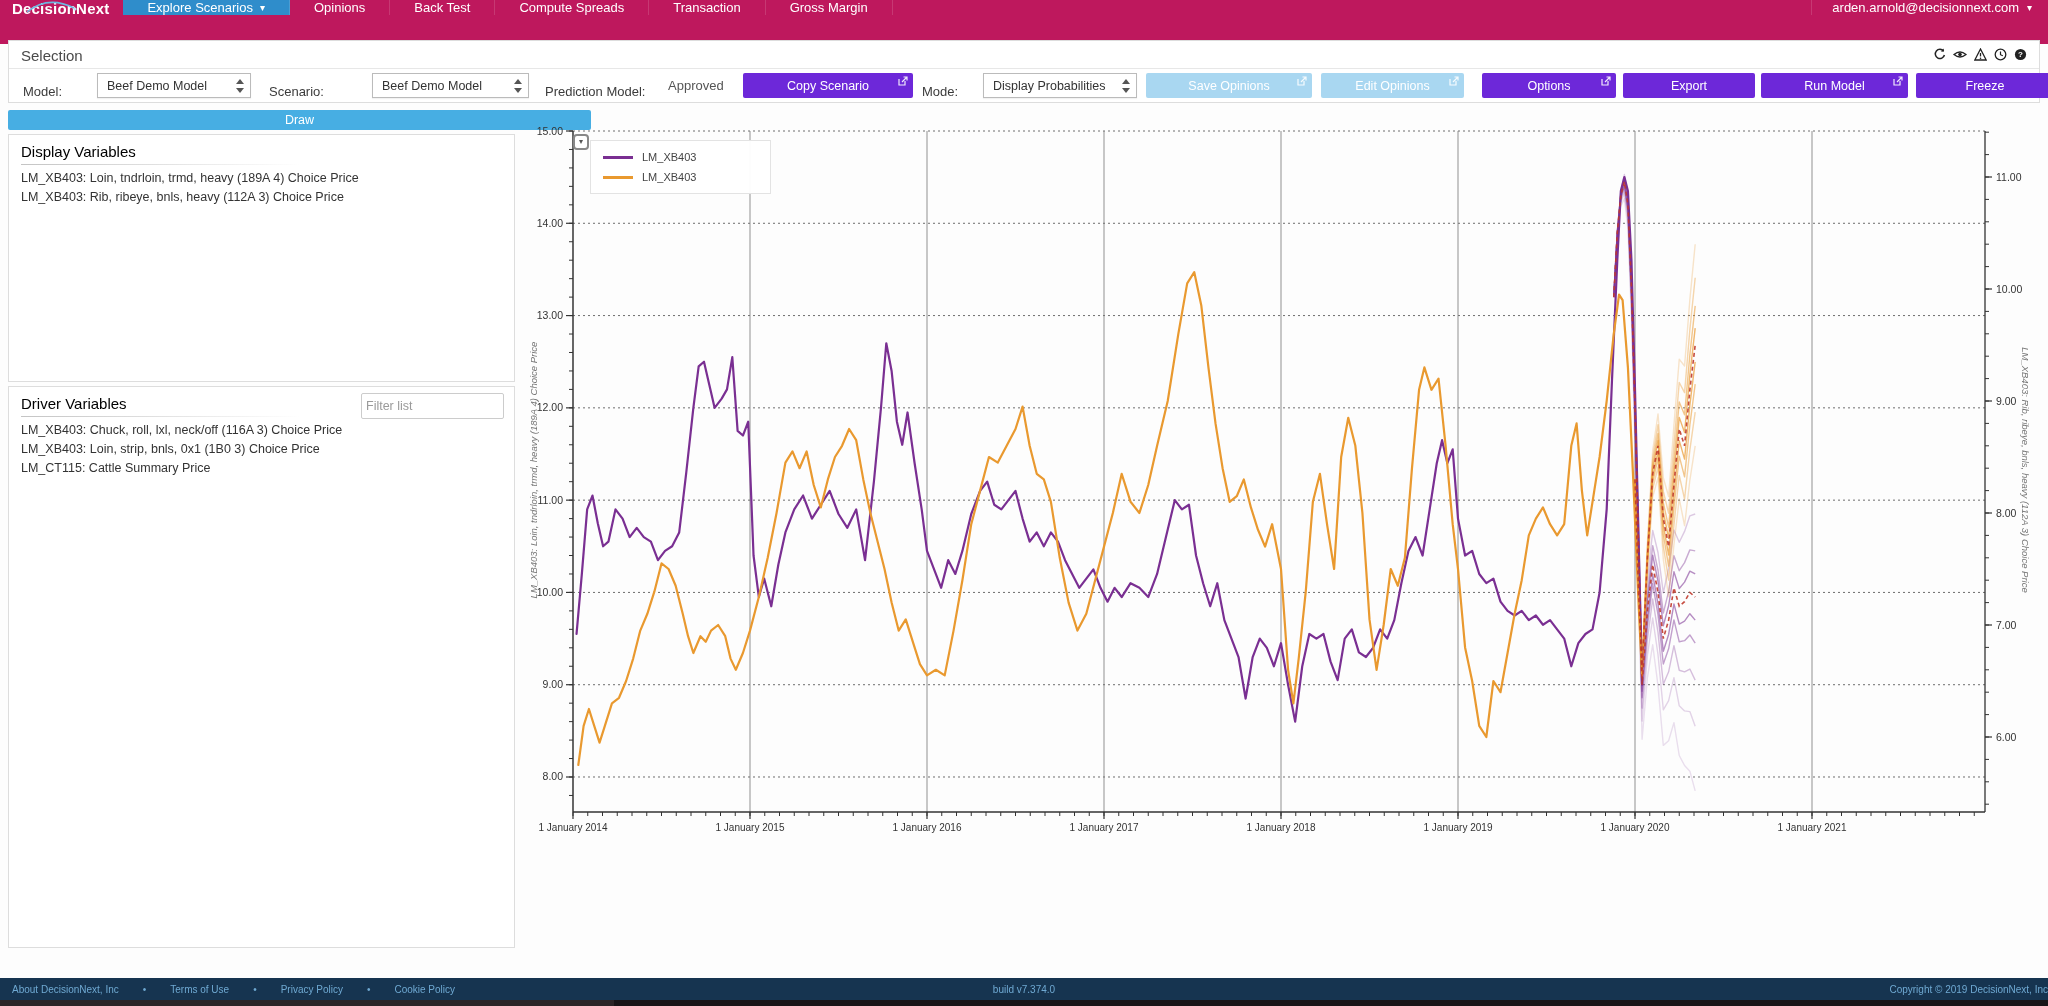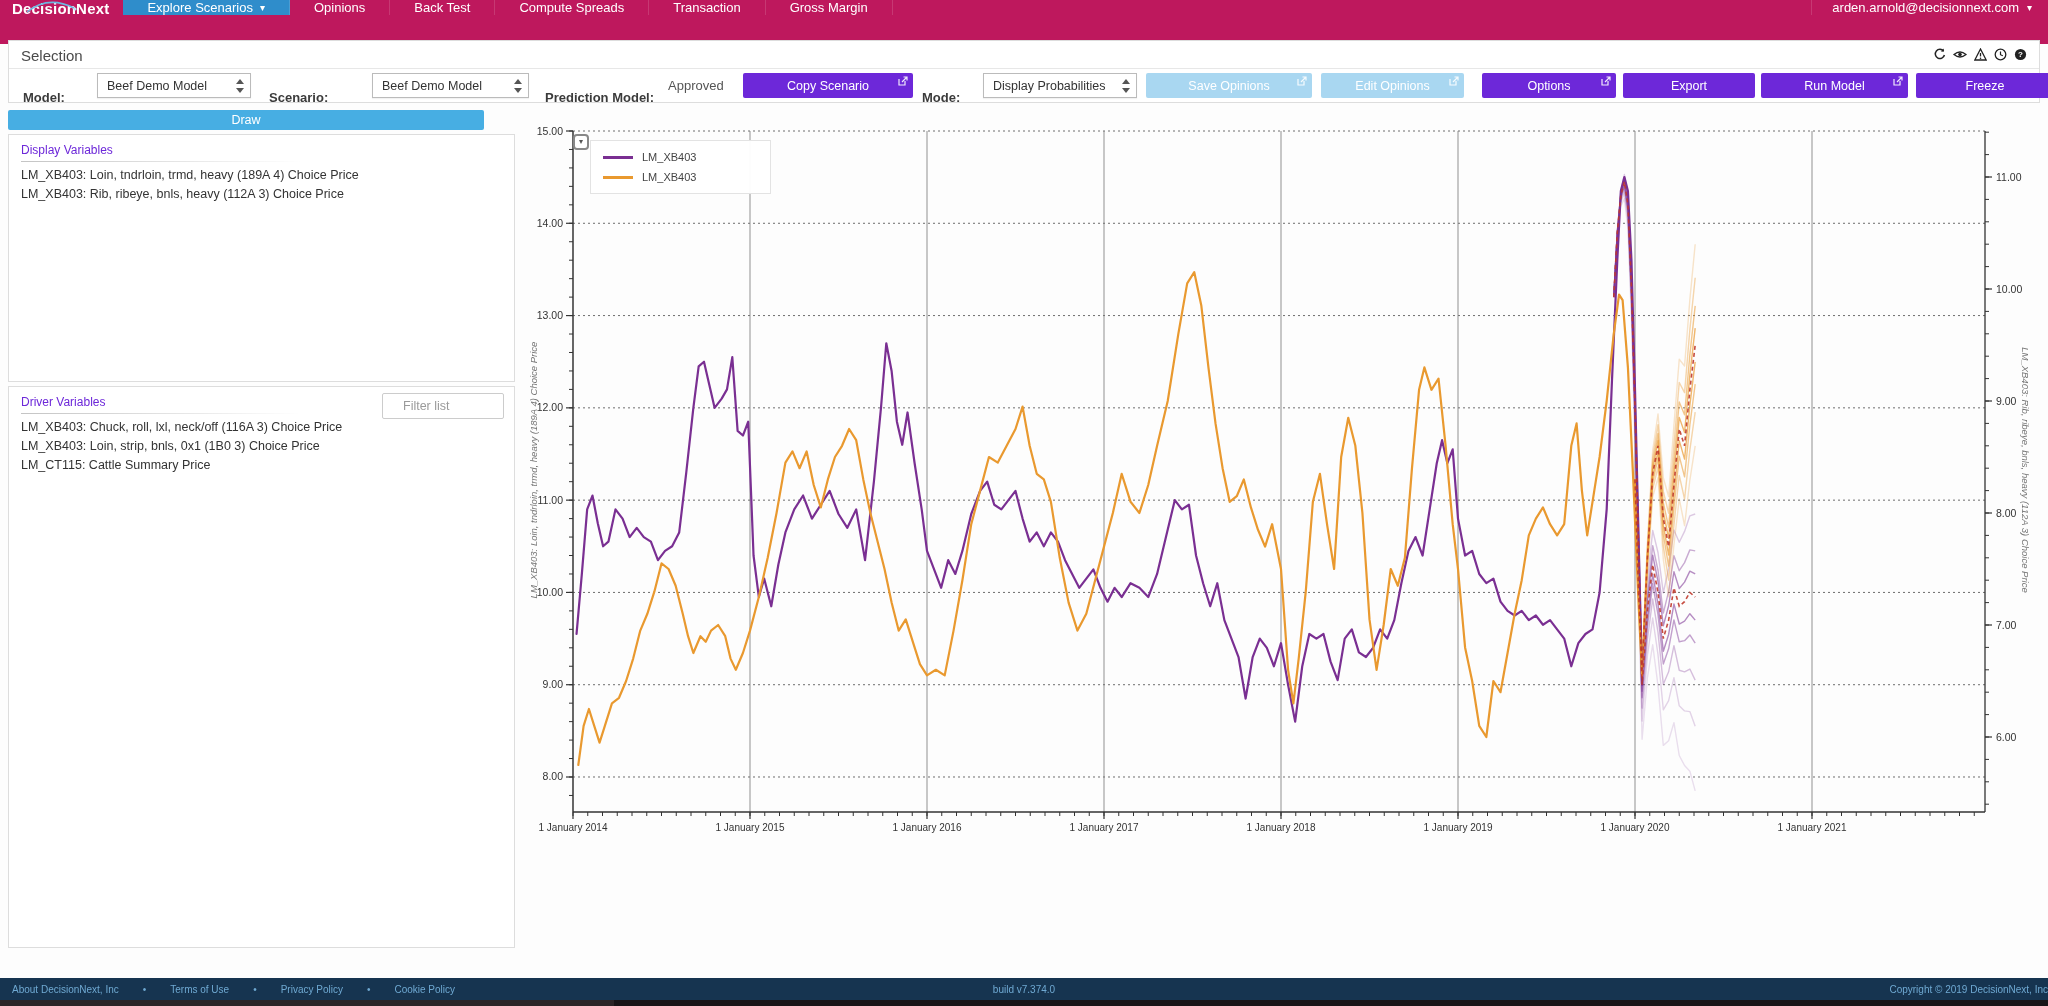--- a/index.html
+++ b/index.html
@@ -22,47 +22,47 @@
   #nav-user .caret { margin-left:8px; font-size:10px; }
 
   
   #selection-panel { position:absolute; left:8px; top:40px; width:2032px; height:63px;
     background:#fff; border:1px solid #ddd; }
   #selection-header { position:relative; height:28px; border-bottom:1px solid #e7e7e7; }
   #selection-title { position:absolute; left:12px; top:6px; font-size:15px; color:#4a4a4a; }
   #panel-icons { position:absolute; right:12px; top:7px; display:flex; gap:7px; }
   #panel-icons svg { display:block; cursor:pointer; }
   #selection-controls { position:relative; height:33px; font-size:13px; color:#3b3b3b; }
-  .ctl-label { position:absolute; top:21px; font-weight:bold; }
+  .ctl-label { position:absolute; top:15px; font-weight:normal; }
   .select { position:absolute; top:4px; height:25px; background:#fff; border:1px solid #bbb;
     border-radius:0; font-size:12.5px; color:#333; display:flex; align-items:center;
     padding:0 24px 0 9px; cursor:pointer; box-shadow:0 1px 1px rgba(0,0,0,.05); }
   .stepper { position:absolute; right:6px; top:5px; width:9px; height:14px; }
   .stepper:before, .stepper:after { content:""; position:absolute; left:1px; border-left:4px solid transparent;
     border-right:4px solid transparent; }
   .stepper:before { top:0; border-bottom:5px solid #555; }
   .stepper:after  { bottom:0; border-top:5px solid #555; }
   .static-value { position:absolute; top:9px; color:#555; }
   .btn { position:absolute; top:4px; height:25px; background:#6d28d9; color:#fff; border:none;
     border-radius:2px; font-size:12.5px; font-family:"Liberation Sans",sans-serif; cursor:pointer; }
   .btn.disabled { background:#a9d7f1; cursor:default; }
   .btn .ext { position:absolute; right:5px; top:3px; opacity:.9; }
 
   
-  #draw-button { position:absolute; left:8px; top:110px; width:476px; height:20px; background:#47aee3;
+  #draw-button { position:absolute; left:8px; top:110px; width:583px; height:20px; background:#47aee3;
     color:#fff; border:none; border-radius:2px; font-size:12.5px; font-family:"Liberation Sans",sans-serif; cursor:pointer; }
   .side-panel { position:absolute; left:8px; width:507px; background:#fff; border:1px solid #ddd; }
   #display-panel { top:134px; height:248px; }
   #driver-panel  { top:386px; height:562px; }
-  .side-title { margin:8px 0 0 12px; font-size:12px; color:#6d28d9; }
+  .side-title { margin:8px 0 0 12px; font-size:15px; color:#000000; }
   .title-rule { height:1px; margin:4px 0 6px 12px; width:280px;
     background:linear-gradient(to right,#c4c4c4,rgba(196,196,196,0)); }
   .var-item { margin:0 12px 5px 12px; font-size:12.5px; color:#333; cursor:pointer; white-space:nowrap; }
-  #filter-input { position:absolute; right:10px; top:6px; width:122px; height:26px; border:1px solid #ccc;
-    border-radius:2px; font-size:12.5px; padding:0 20px; color:#333; font-family:"Liberation Sans",sans-serif; }
+  #filter-input { position:absolute; right:10px; top:6px; width:143px; height:26px; border:1px solid #ccc;
+    border-radius:2px; font-size:12.5px; padding:0 4px; color:#333; font-family:"Liberation Sans",sans-serif; }
   #filter-input::placeholder { color:#9a9a9a; }
 
   
   #chart-region { position:absolute; left:520px; top:104px; width:1528px; height:756px; }
   #chart-svg { position:absolute; left:0; top:0; pointer-events:none; }
   #chart-menu-btn { position:absolute; left:53px; top:30px; width:16px; height:16px; border:2px solid #888;
     border-radius:4px; background:#fff; color:#555; font-size:8px; line-height:12px; text-align:center; cursor:pointer; }
   #chart-legend { position:absolute; left:70px; top:36px; width:181px; background:rgba(255,255,255,.96);
     border:1px solid #e3e3e3; padding:6px 0; }
   .legend-row { display:flex; align-items:center; height:20px; padding:0 12px; }

